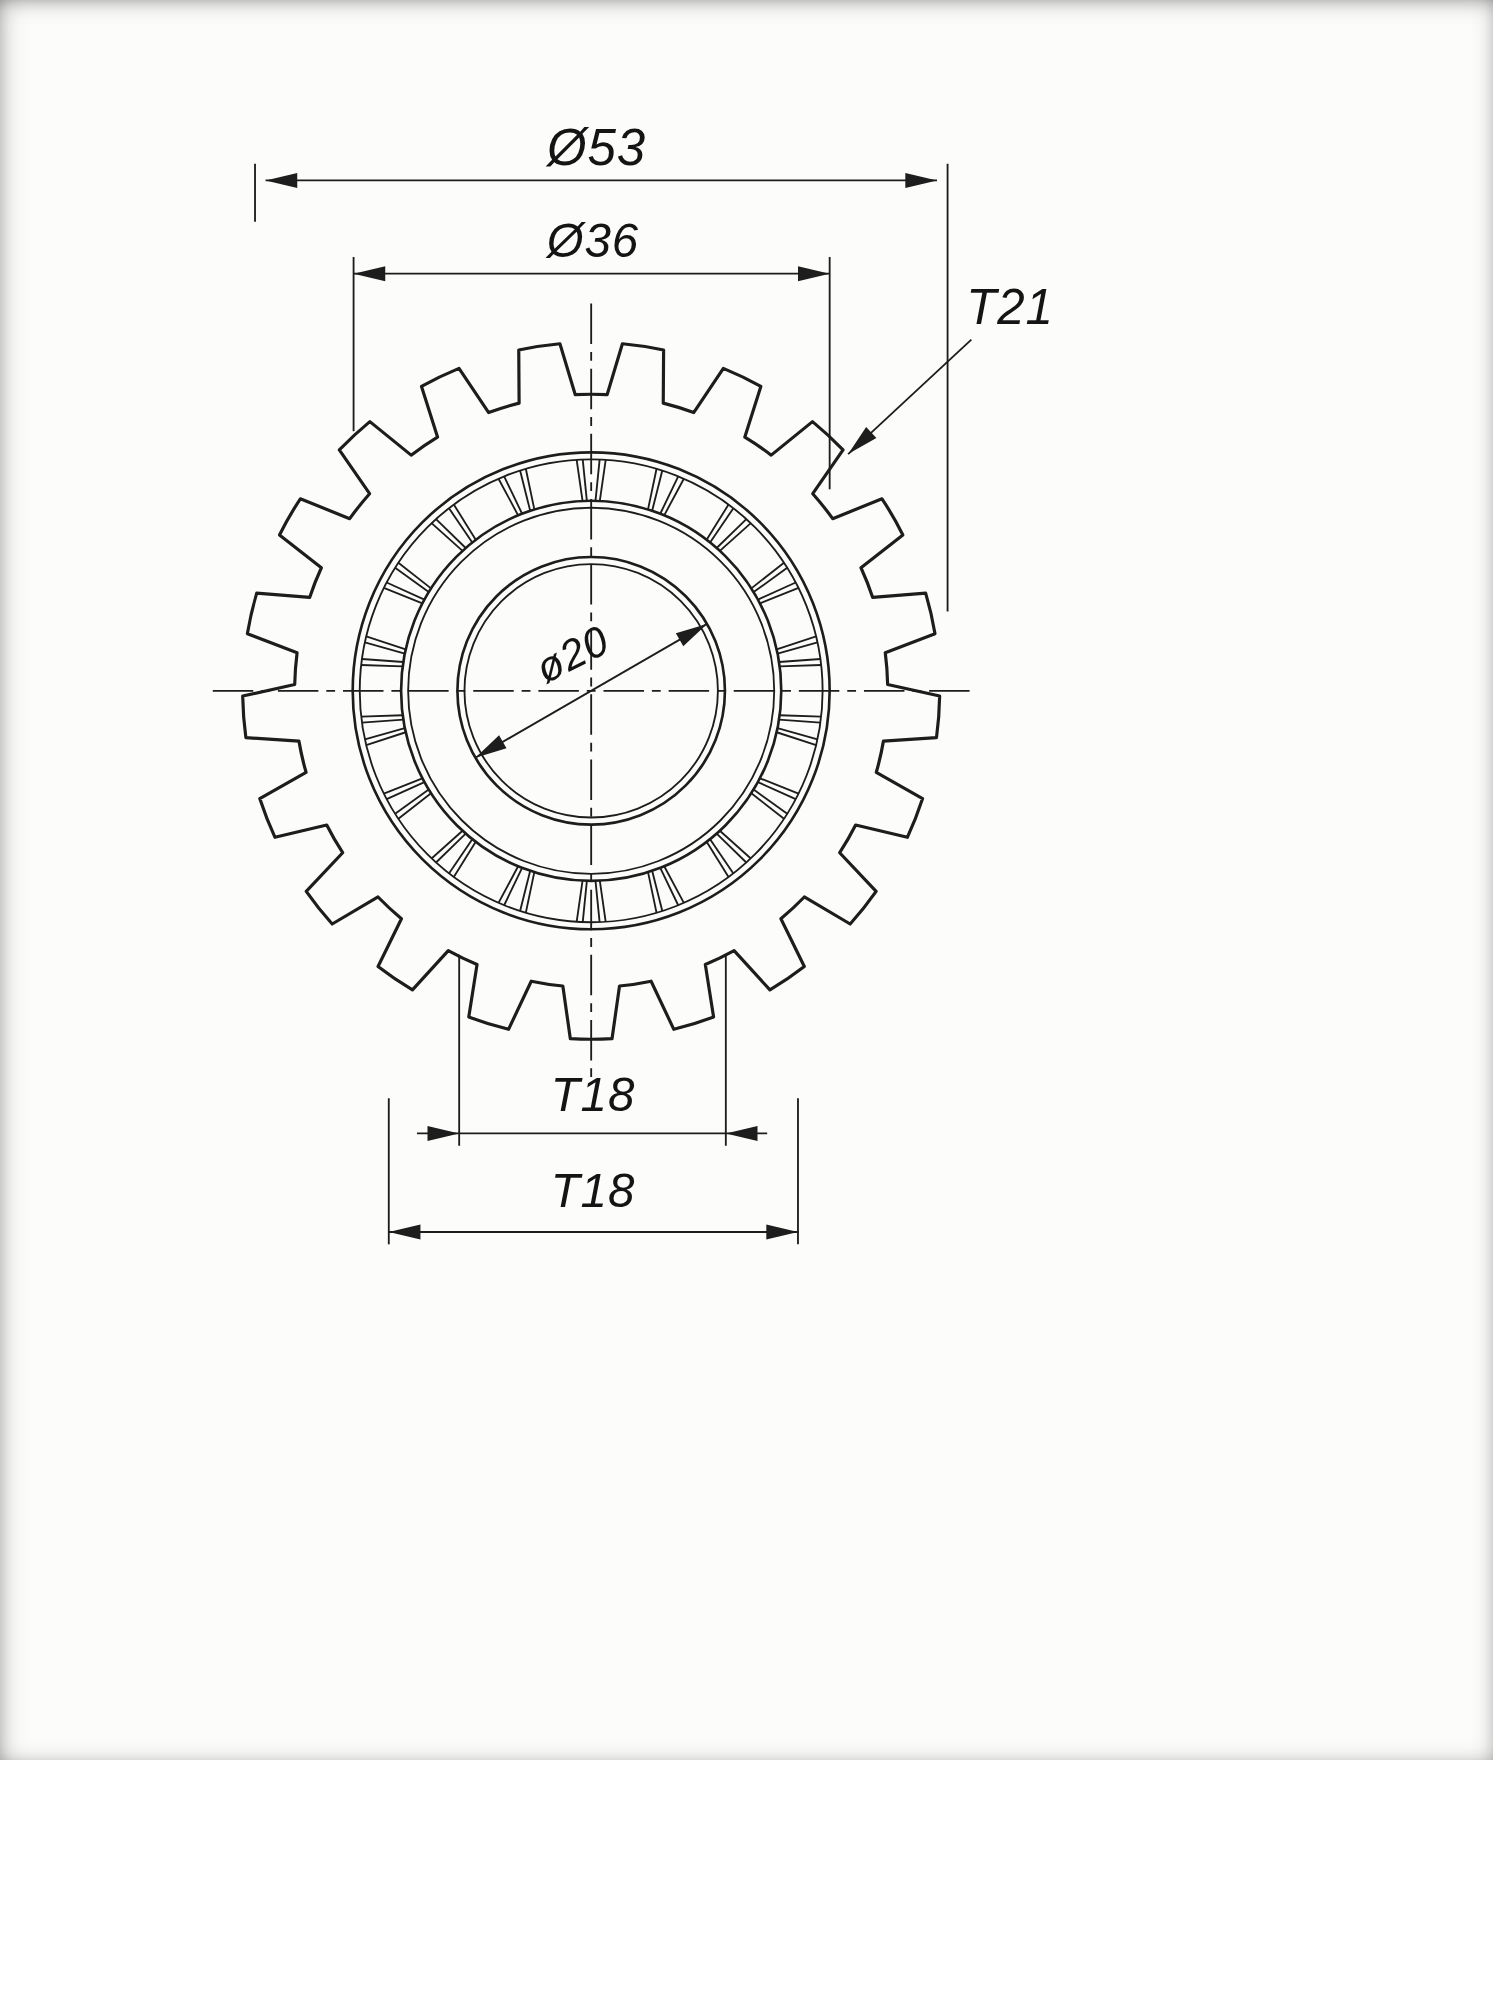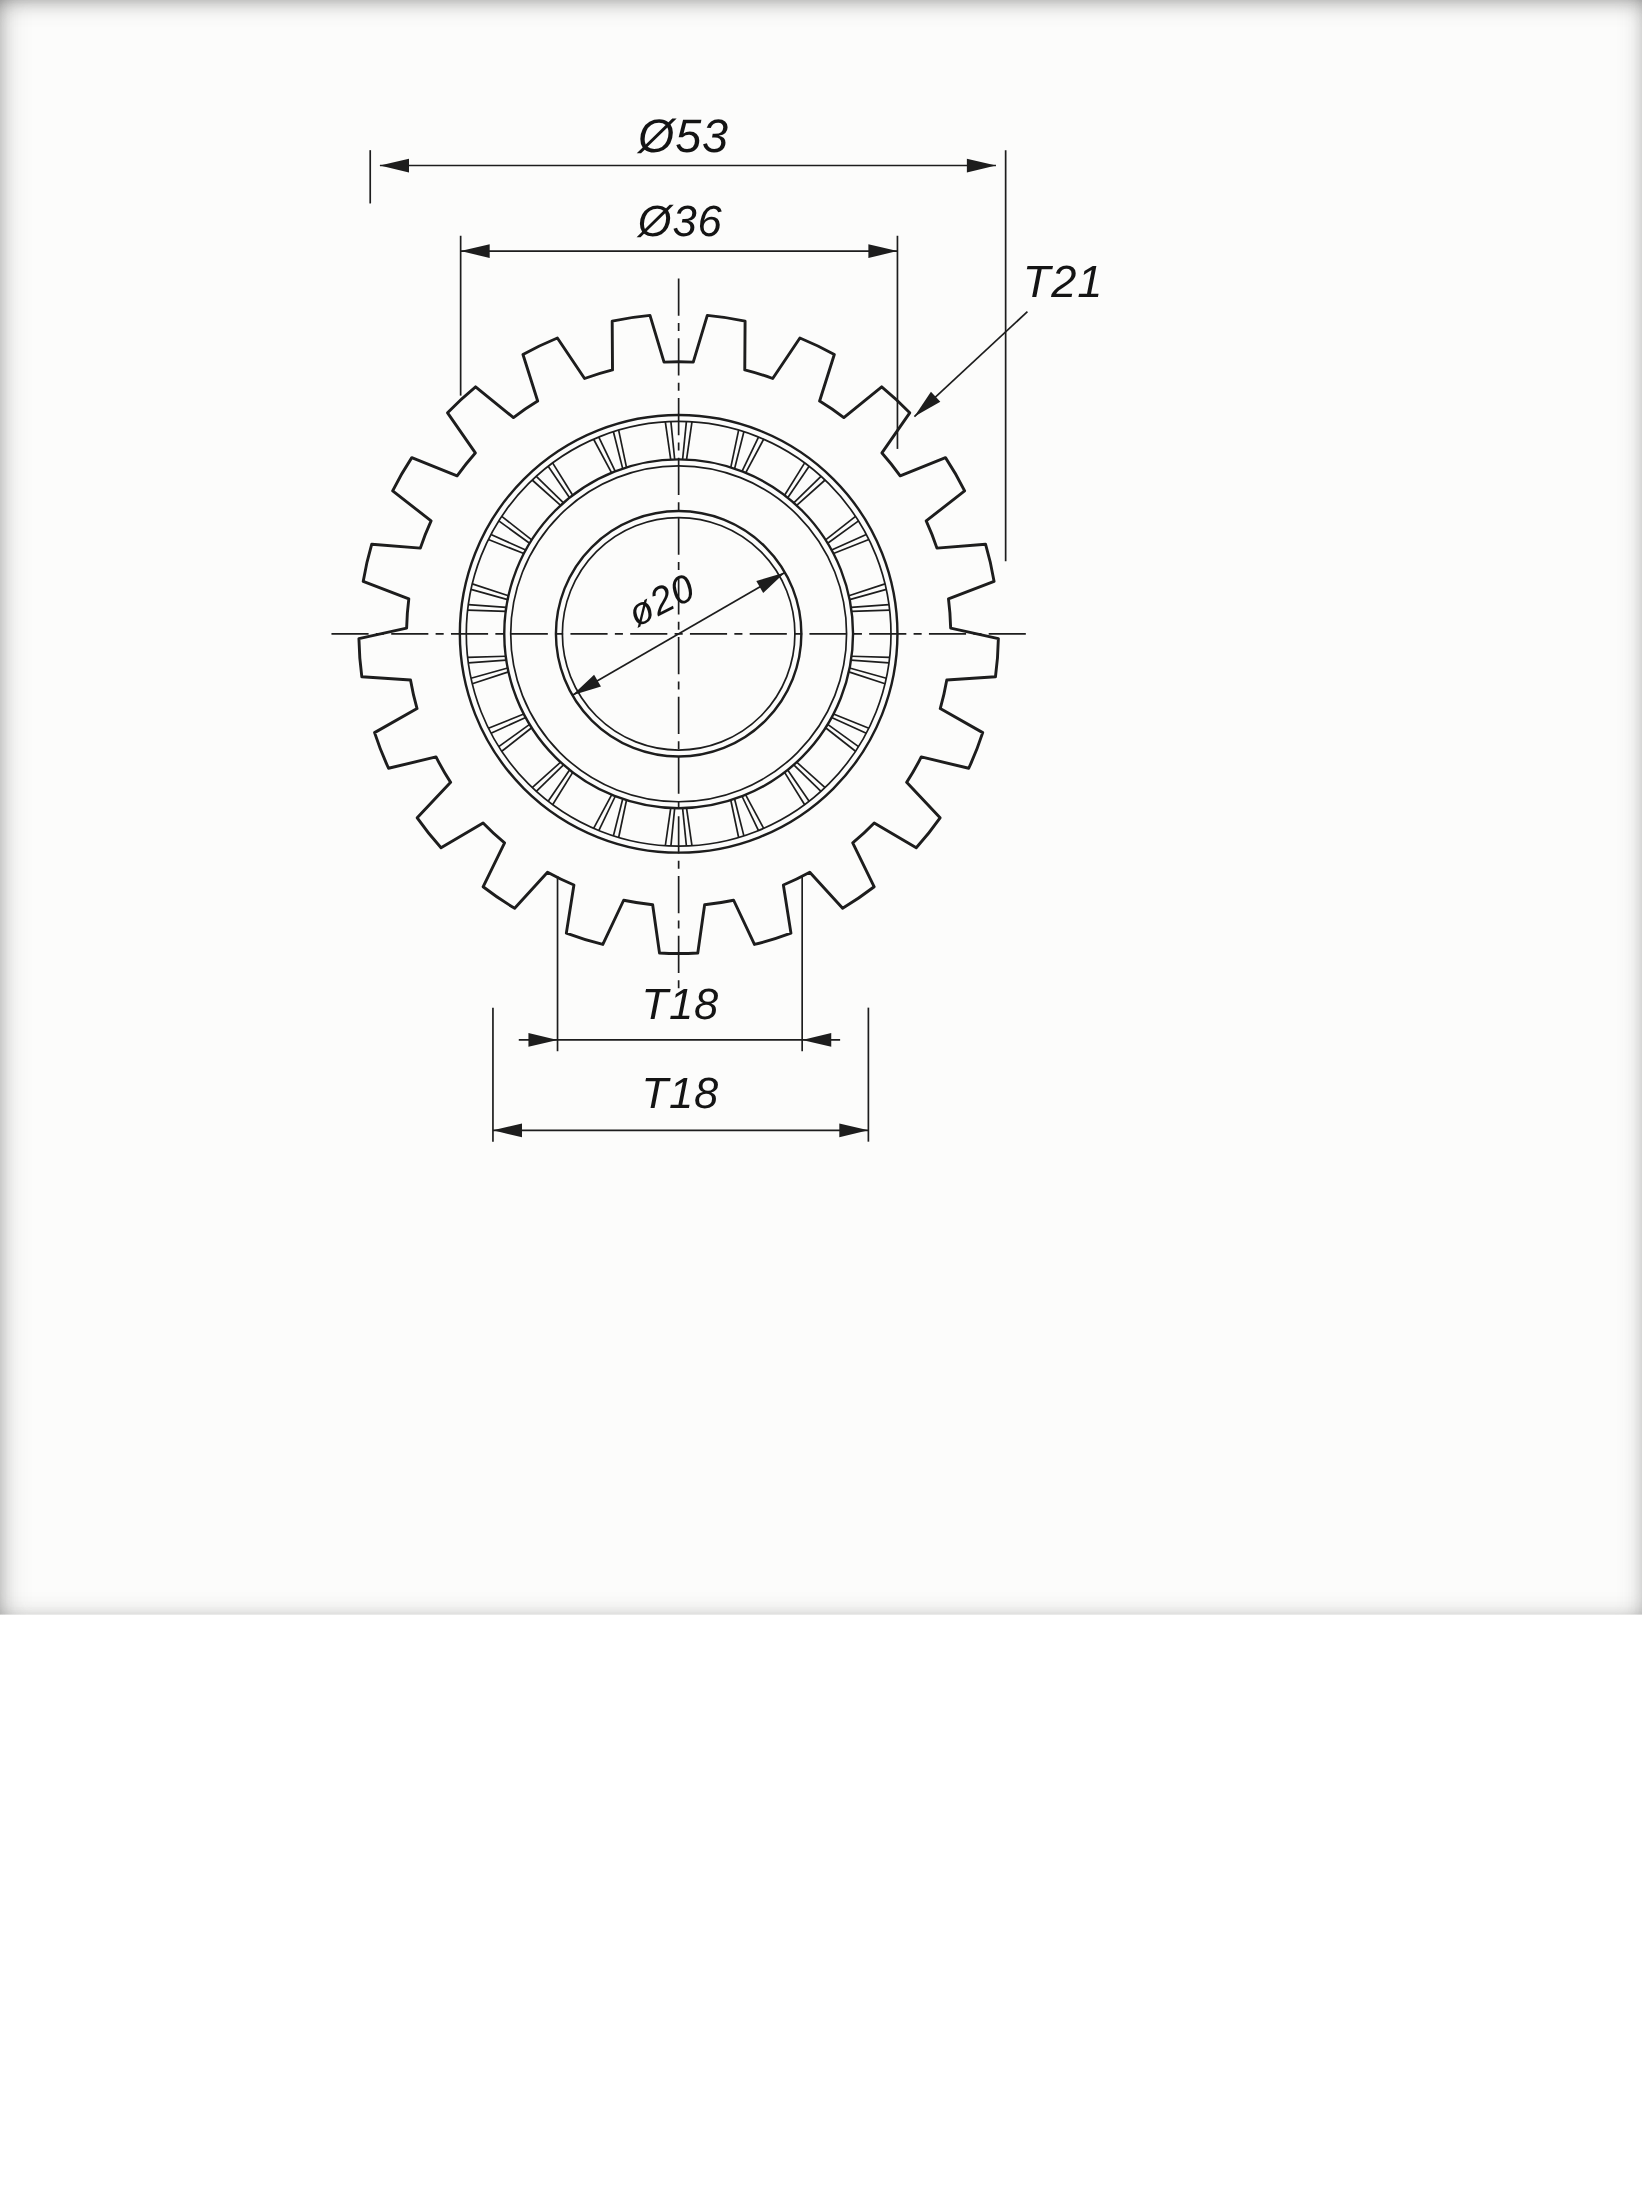--- a/index.html
+++ b/index.html
@@ -1,18 +1,18 @@
 <!DOCTYPE html>
 <html><head>
 <meta charset="utf-8">
 <style>
   html,body{margin:0;padding:0;background:#ffffff;}
   .page{
     position:relative;
-    width:1493px;height:1468px;
+    width:1493px;height:1760px;
     background:#fcfcfb;
     overflow:hidden;
   }
   .page::after{
     content:"";position:absolute;inset:0;pointer-events:none;
     box-shadow:
       inset 0 12px 24px -16px rgba(70,70,70,.75),
       inset 18px 0 28px -22px rgba(70,70,70,.55),
       inset -16px 0 26px -22px rgba(70,70,70,.45),
       inset 0 -14px 24px -20px rgba(70,70,70,.40);

